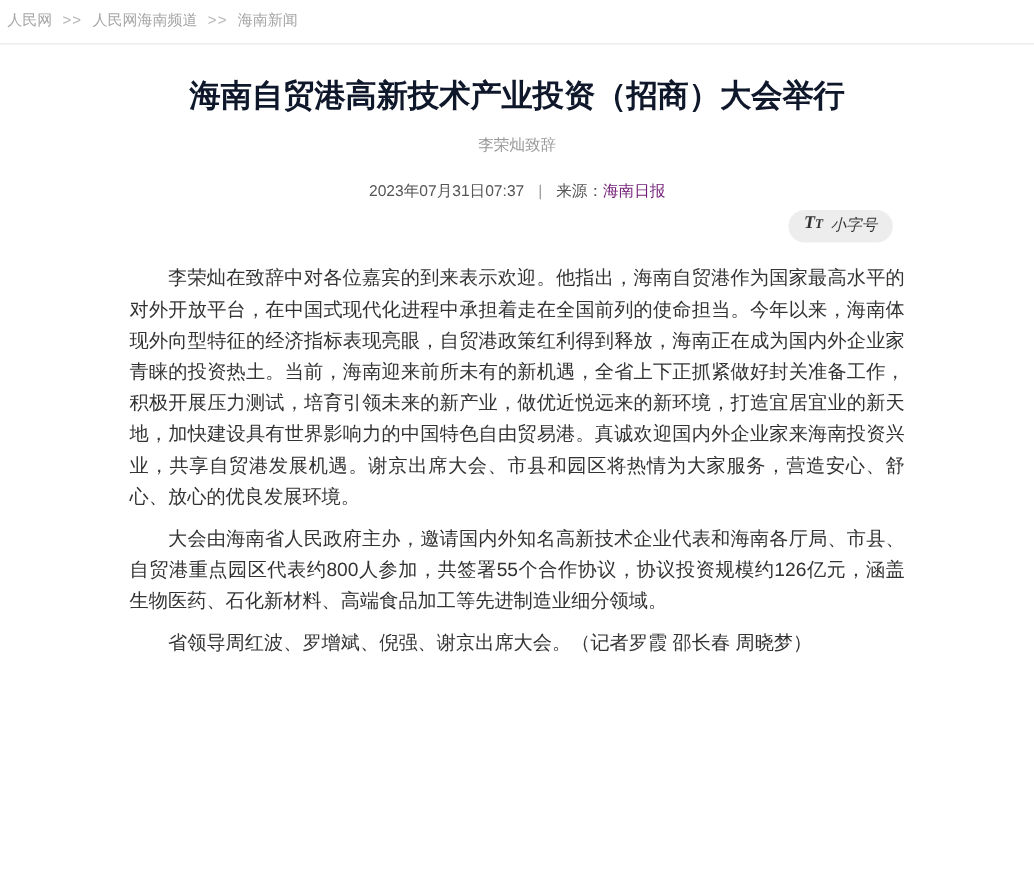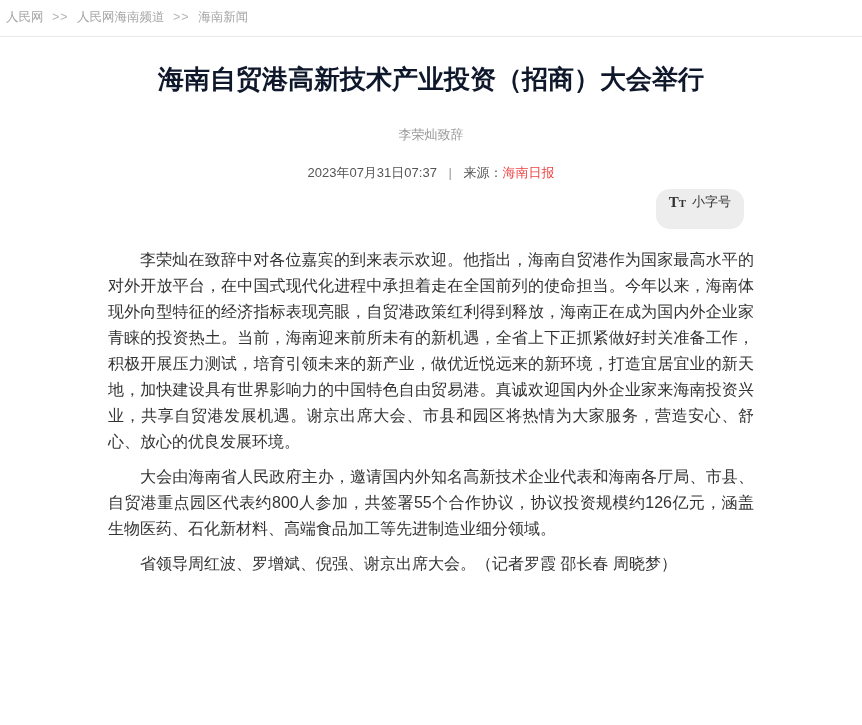--- a/index.html
+++ b/index.html
@@ -29,51 +29,51 @@
   }
   h1.title {
     margin: 25px 0 0 0;
     text-align: center;
     font-size: 26px;
     font-weight: 700;
     color: #0f172a;
     line-height: 34px;
   }
   .subtitle {
-    margin-top: 30px;
+    margin-top: 16px;
     text-align: center;
     font-size: 13px;
     color: #999999;
   }
   .meta {
     margin-top: 20px;
     text-align: center;
     font-size: 13px;
     color: #555555;
   }
   .meta .meta-sep { margin: 0 8px; color: #999999; }
-  .meta a.source-link { color: #ef4444; text-decoration: none; cursor: pointer; }
+  .meta a.source-link { color: #701a75; text-decoration: none; cursor: pointer; }
   .toolbar {
     display: flex;
     justify-content: flex-end;
     margin-top: 7px;
     padding-right: 10px;
   }
   .font-size-btn {
     display: inline-flex;
-    align-items: center;
     gap: 6px;
     background: #ededed;
     border: none;
     border-radius: 14px;
-    padding: 4px 13px 18px 13px;
+    padding: 4px 13px 5px 13px;
     font-size: 13px;
     color: #333333;
     cursor: pointer;
     font-family: "Liberation Sans", "DejaVu Sans", sans-serif;
+    font-style: italic;
   }
   .tt {
     font-family: "Liberation Serif", "DejaVu Serif", serif;
     font-weight: 700;
     line-height: 1;
   }
   .tt .t-big { font-size: 15px; }
   .tt .t-small { font-size: 11px; }
   .article-body {
     margin-top: 18px;

